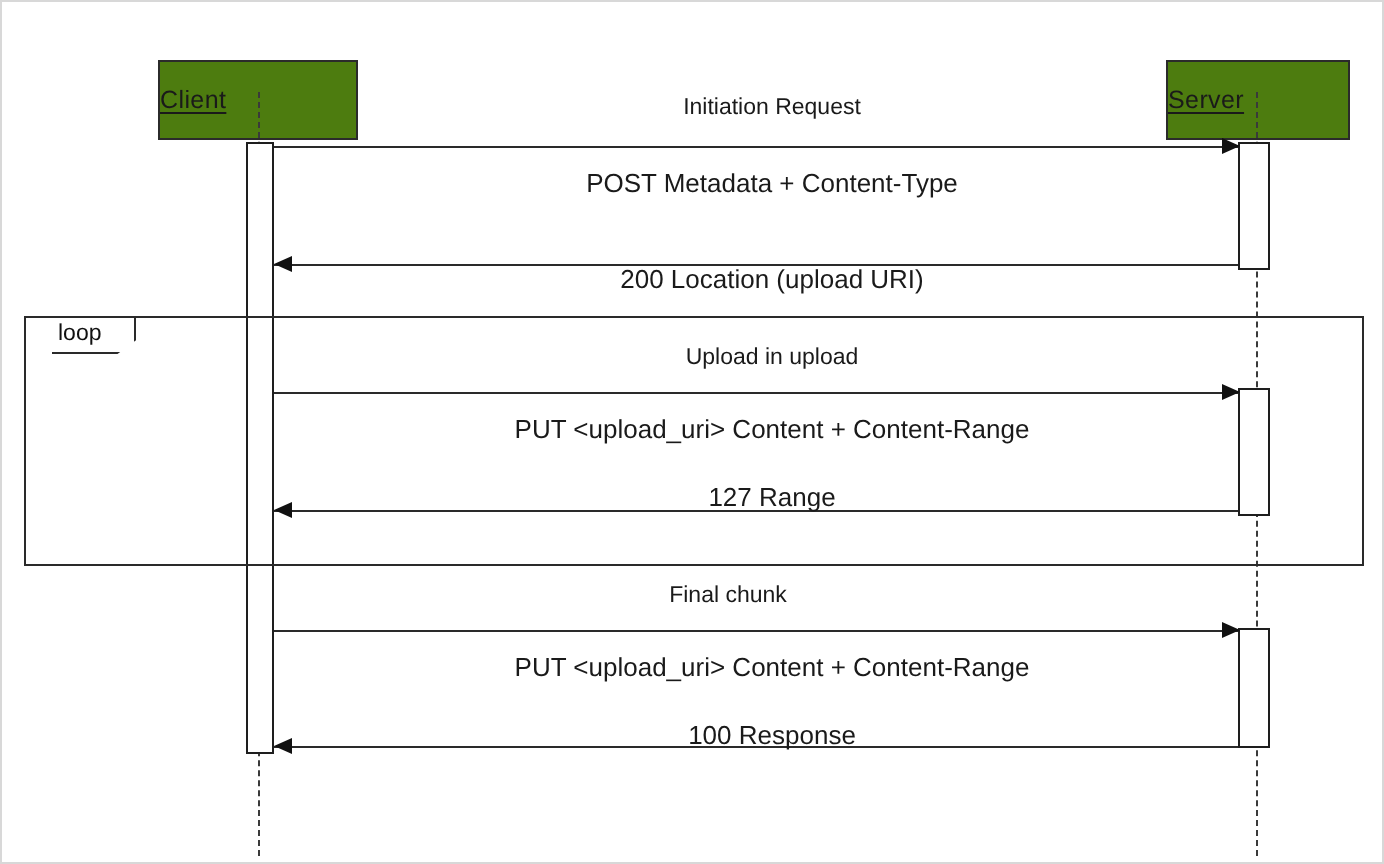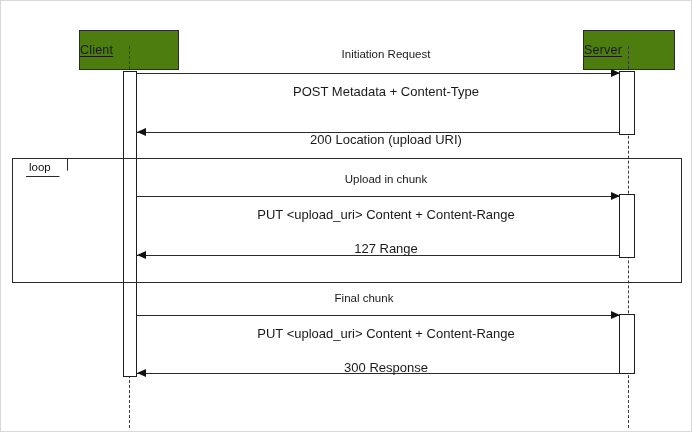--- a/index.html
+++ b/index.html
@@ -135,33 +135,33 @@
   <div class="section-title" style="left:385px; top:47px;">Initiation Request</div>
 
   <div class="msg-line" style="left:136px; top:72px; width:482px;"></div>
   <div class="arrowhead right" style="left:610px; top:67.5px;"></div>
   <div class="msg-label" style="left:385px; top:83px;">POST Metadata + Content-Type</div>
 
   <div class="msg-line" style="left:136px; top:131px; width:482px;"></div>
   <div class="arrowhead left" style="left:136px; top:126.5px;"></div>
   <div class="msg-label" style="left:385px; top:118px;margin-top:13px;">200 Location (upload URI)</div>
 
-  <div class="section-title" style="left:385px; top:172px;">Upload in chunk</div>
+  <div class="section-title" style="left:385px; top:172px;">Upload in upload</div>
 
   <div class="msg-line" style="left:136px; top:195px; width:482px;"></div>
   <div class="arrowhead right" style="left:610px; top:190.5px;"></div>
   <div class="msg-label" style="left:385px; top:206px;">PUT &lt;upload_uri&gt; Content + Content-Range</div>
 
   <div class="msg-line" style="left:136px; top:254px; width:482px;"></div>
   <div class="arrowhead left" style="left:136px; top:249.5px;"></div>
   <div class="msg-label" style="left:385px; top:240px;">127 Range</div>
 
   <div class="section-title" style="left:363px; top:291px;">Final chunk</div>
 
   <div class="msg-line" style="left:136px; top:314px; width:482px;"></div>
   <div class="arrowhead right" style="left:610px; top:309.5px;"></div>
   <div class="msg-label" style="left:385px; top:325px;">PUT &lt;upload_uri&gt; Content + Content-Range</div>
 
   <div class="msg-line" style="left:136px; top:372px; width:482px;"></div>
   <div class="arrowhead left" style="left:136px; top:367.5px;"></div>
-  <div class="msg-label" style="left:385px; top:359px;">300 Response</div>
+  <div class="msg-label" style="left:385px; top:359px;">100 Response</div>
 
 </div>
 
 </body></html>

